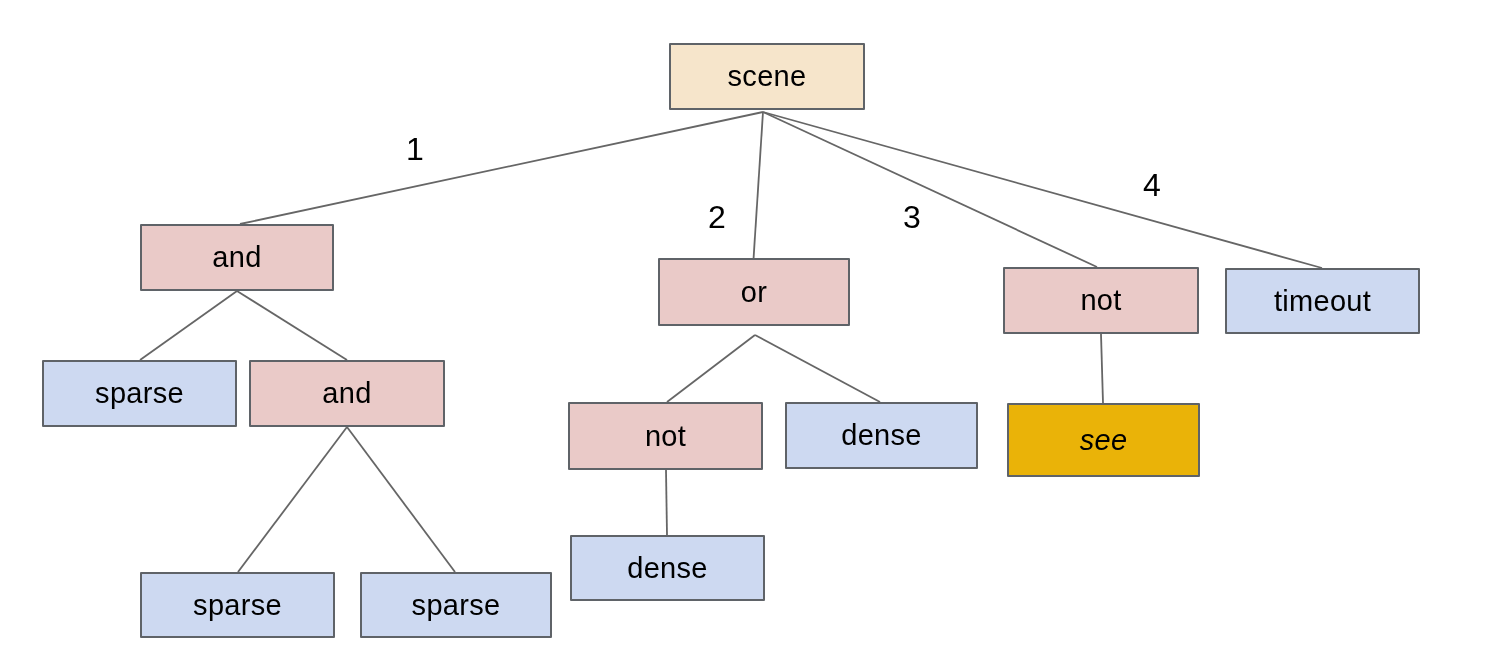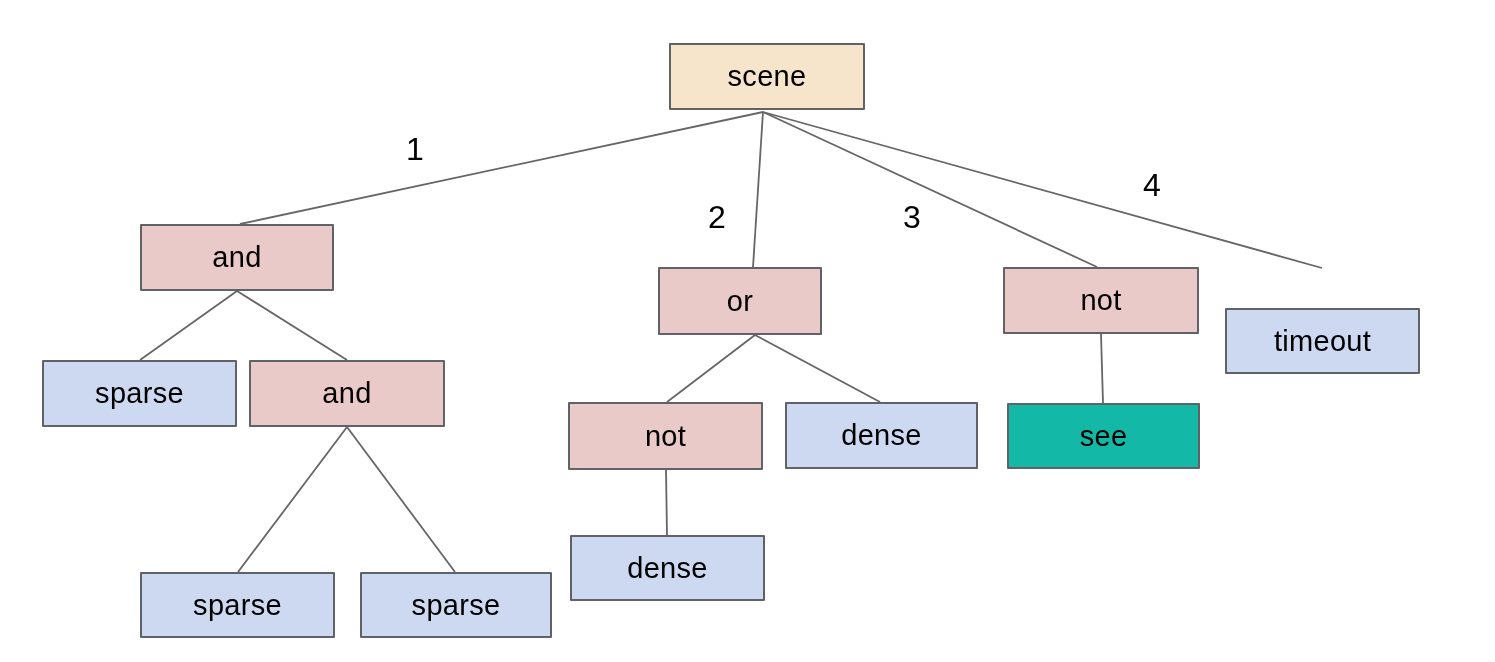--- a/index.html
+++ b/index.html
@@ -61,42 +61,42 @@
       <line x1="347" y1="427" x2="455" y2="572" stroke="#666666" stroke-width="1.8"></line>
       <line x1="666" y1="470" x2="667" y2="535" stroke="#666666" stroke-width="1.8"></line>
     </svg>
   <div id="node-layer">
       <div class="node" style="left: 669px; top: 43px; width: 196px; height: 67px; background: rgb(246, 229, 203); border: 2px solid rgb(95, 99, 104);">
         <span>scene</span>
       </div>
       <div class="node" style="left: 140px; top: 224px; width: 194px; height: 67px; background: rgb(234, 202, 200); border: 2px solid rgb(95, 99, 104);">
         <span>and</span>
       </div>
-      <div class="node" style="left: 658px; top: 267px; width: 164px; height: 68px; background: rgb(234, 202, 200); border: 2px solid rgb(95, 99, 104);">
+      <div class="node" style="left: 658px; top: 258px; width: 192px; height: 68px; background: rgb(234, 202, 200); border: 2px solid rgb(95, 99, 104);">
         <span>or</span>
       </div>
       <div class="node" style="left: 1003px; top: 267px; width: 196px; height: 67px; background: rgb(234, 202, 200); border: 2px solid rgb(95, 99, 104);">
         <span>not</span>
       </div>
-      <div class="node" style="left: 1225px; top: 268px; width: 195px; height: 66px; background: rgb(205, 217, 241); border: 2px solid rgb(95, 99, 104); margin-top: 40px;">
+      <div class="node" style="left: 1225px; top: 268px; width: 195px; height: 66px; background: rgb(205, 217, 241); border: 2px solid rgb(95, 99, 104);">
         <span>timeout</span>
       </div>
       <div class="node" style="left: 42px; top: 360px; width: 195px; height: 67px; background: rgb(205, 217, 241); border: 2px solid rgb(95, 99, 104);">
         <span>sparse</span>
       </div>
       <div class="node" style="left: 249px; top: 360px; width: 196px; height: 67px; background: rgb(234, 202, 200); border: 2px solid rgb(95, 99, 104);">
         <span>and</span>
       </div>
       <div class="node" style="left: 568px; top: 402px; width: 195px; height: 68px; background: rgb(234, 202, 200); border: 2px solid rgb(95, 99, 104);">
         <span>not</span>
       </div>
       <div class="node" style="left: 785px; top: 402px; width: 193px; height: 67px; background: rgb(205, 217, 241); border: 2px solid rgb(95, 99, 104);">
         <span>dense</span>
       </div>
-      <div class="node" style="left: 1007px; top: 403px; width: 193px; height: 66px; background: #14b8a6; border: 2px solid rgb(95, 99, 104);">
+      <div class="node" style="left: 1007px; top: 403px; width: 193px; height: 74px; background: #eab308; border: 2px solid rgb(95, 99, 104); font-style: italic;">
         <span>see</span>
       </div>
       <div class="node" style="left: 140px; top: 572px; width: 195px; height: 66px; background: rgb(205, 217, 241); border: 2px solid rgb(95, 99, 104);">
         <span>sparse</span>
       </div>
       <div class="node" style="left: 360px; top: 572px; width: 192px; height: 66px; background: rgb(205, 217, 241); border: 2px solid rgb(95, 99, 104);">
         <span>sparse</span>
       </div>
       <div class="node" style="left: 570px; top: 535px; width: 195px; height: 66px; background: rgb(205, 217, 241); border: 2px solid rgb(95, 99, 104);">
         <span>dense</span>

